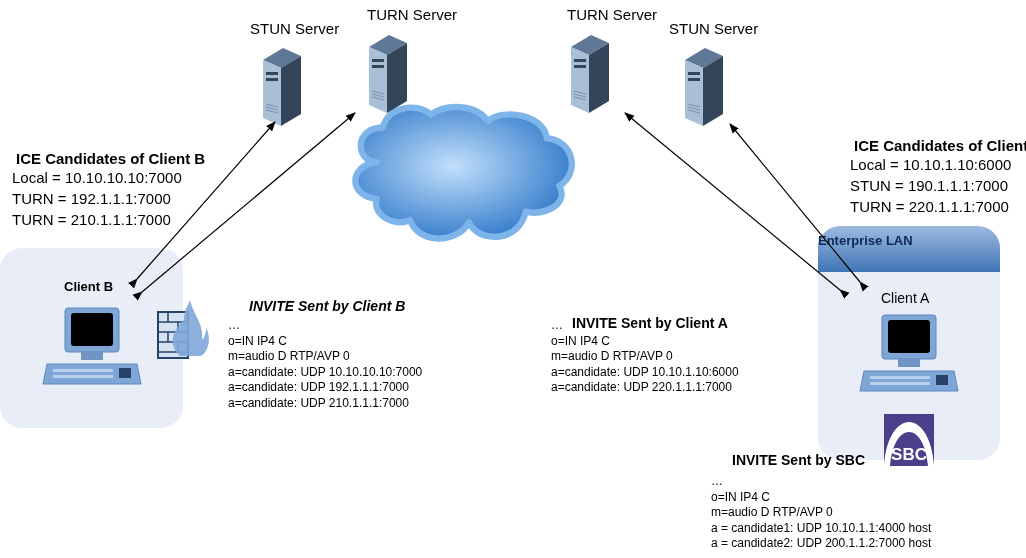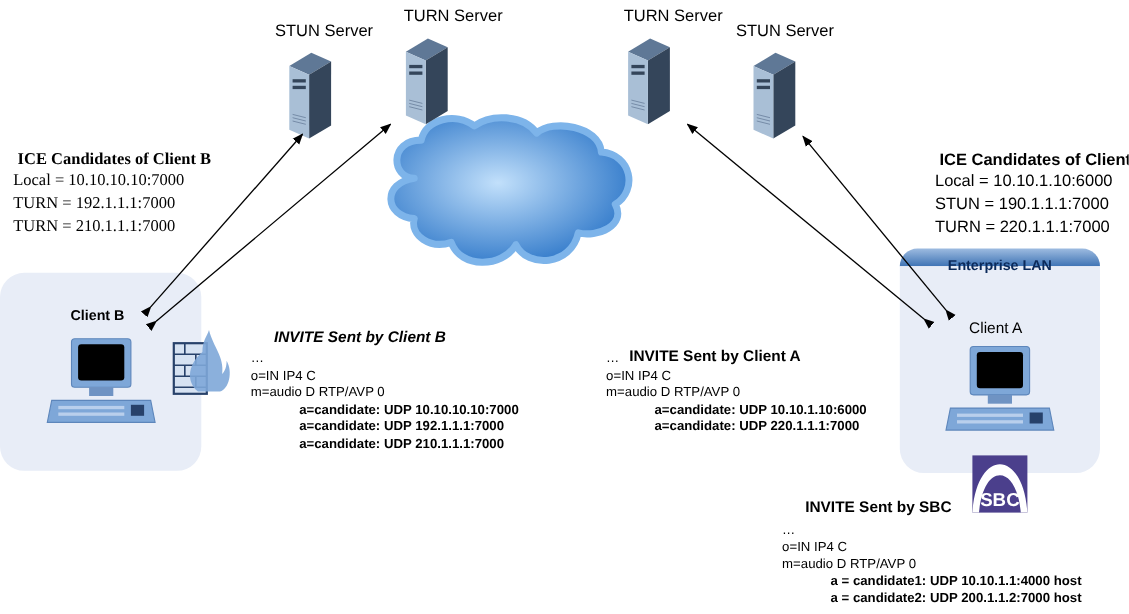--- a/index.html
+++ b/index.html
@@ -2,24 +2,24 @@
 <html><head>
 <meta charset="utf-8">
 <style>
   html,body{margin:0;padding:0;background:#fff;}
   body{width:1026px;height:558px;position:relative;overflow:hidden;font-family:"Liberation Sans",sans-serif;color:#000;}
   .abs{position:absolute;}
   .lbl{font-size:15px;white-space:nowrap;}
   .hdr{font-size:15px;font-weight:bold;white-space:nowrap;}
   .ice-line{font-size:15px;line-height:21px;white-space:nowrap;}
   .sdp{font-size:12px;line-height:15.5px;white-space:nowrap;}
-  .sdp .b{font-weight:bold;margin-left:44px;}
+  .sdp .b{font-weight:normal;}
   .sdp-title{font-size:14px;font-weight:bold;white-space:nowrap;}
   .zone{background:#e8edf7;border-radius:22px;}
-  .lan-head{background:linear-gradient(#9dbbe0,#3f74b5);color:#0b2a5a;font-weight:bold;font-size:13px;text-align:center;border-radius:22px 22px 0 0;height:16px;line-height:30px;}
+  .lan-head{background:linear-gradient(#9dbbe0,#3f74b5);color:#0b2a5a;font-weight:bold;font-size:13px;border-radius:22px 22px 0 0;height:46px;line-height:30px;}
   svg{position:absolute;left:0;top:0;}
 </style>
 </head>
 <body>
 
 <div class="abs zone" style="left:0;top:248px;width:183px;height:180px;"></div>
 <div class="abs" style="left:818px;top:226px;width:182px;height:218px;">
   <div class="lan-head">Enterprise LAN</div>
   <div class="zone" style="border-radius:0 0 22px 22px;height:188px;"></div>
 </div>
@@ -105,21 +105,21 @@
     <line x1="840" y1="290" x2="625" y2="113" marker-start="url(#ah)" marker-end="url(#ah)"></line>
     <line x1="860" y1="282" x2="730" y2="124" marker-start="url(#ah)" marker-end="url(#ah)"></line>
   </g>
 </svg>
 
 <div class="abs lbl" style="left:250px;top:20px;">STUN Server</div>
 <div class="abs lbl" style="left:367px;top:6px;">TURN Server</div>
 <div class="abs lbl" style="left:567px;top:6px;">TURN Server</div>
 <div class="abs lbl" style="left:669px;top:20px;">STUN Server</div>
 
-<div class="abs" style="left:12px;top:137px;font-family:Liberation Serif, serif;">
+<div class="abs" style="left:12px;top:150px;">
   <div class="hdr" style="margin-left:4px;">ICE Candidates of Client B</div>
   <div class="ice-line">Local = 10.10.10.10:7000</div>
   <div class="ice-line">TURN = 192.1.1.1:7000</div>
   <div class="ice-line">TURN = 210.1.1.1:7000</div>
 </div>
 
 <div class="abs" style="left:850px;top:137px;">
   <div class="hdr" style="margin-left:4px;">ICE Candidates of Client A</div>
   <div class="ice-line">Local = 10.10.1.10:6000</div>
   <div class="ice-line">STUN = 190.1.1.1:7000</div>

